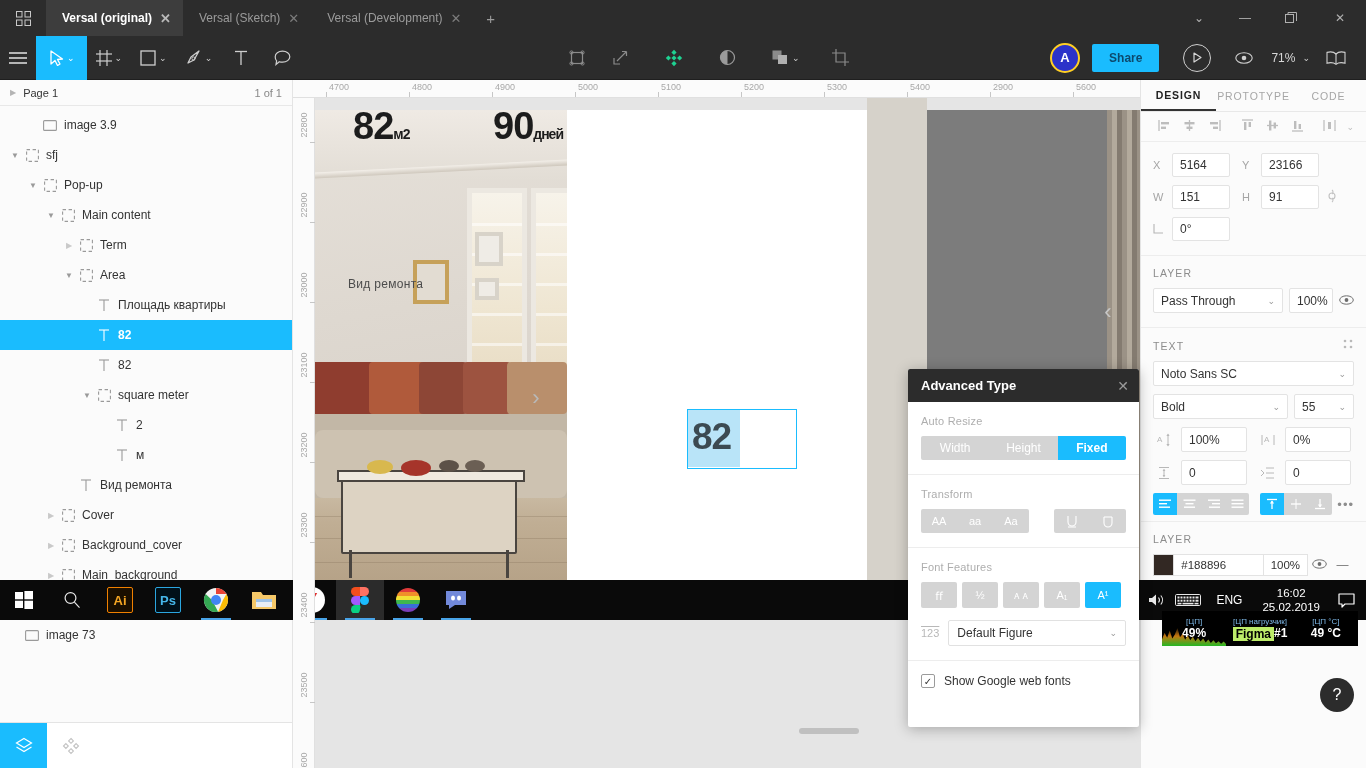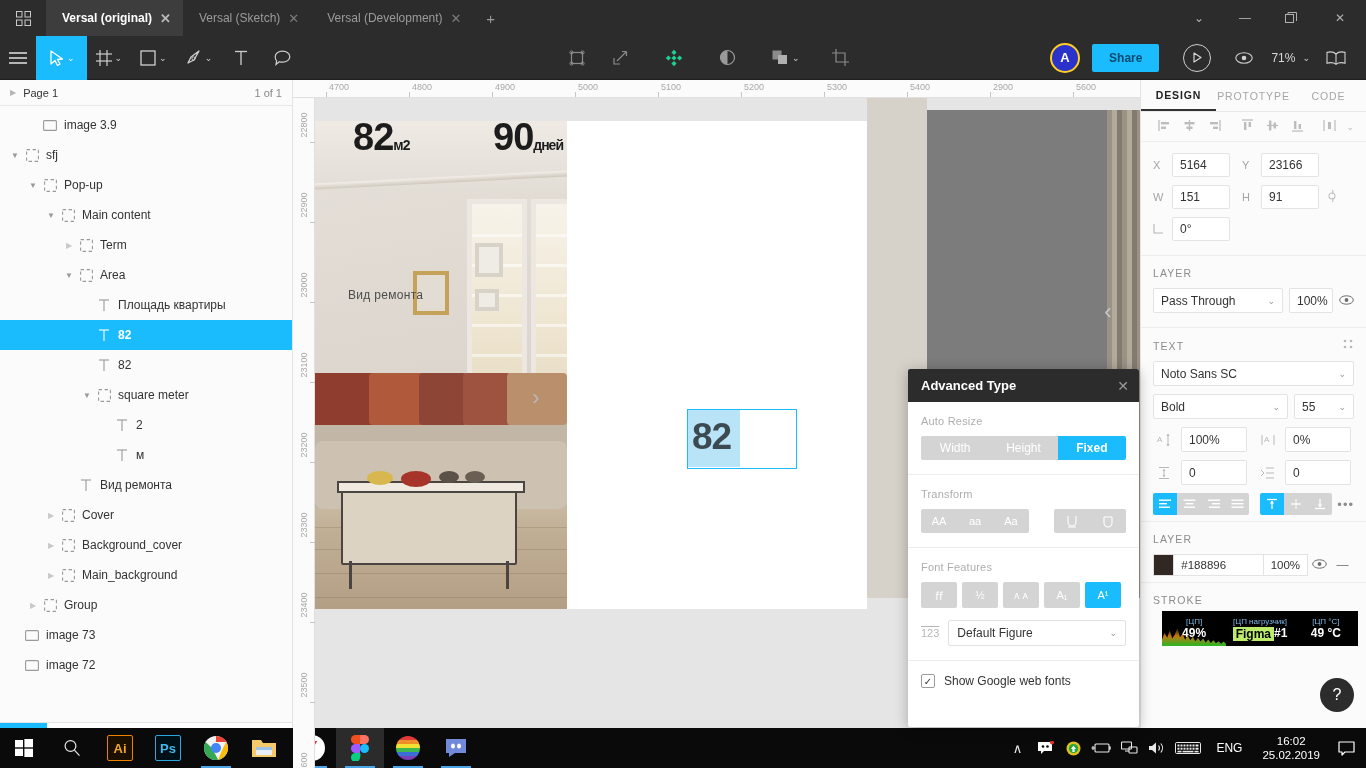--- a/index.html
+++ b/index.html
@@ -2,21 +2,21 @@
 <html><head>
 <meta charset="utf-8">
 <style>
   * { box-sizing: border-box; margin:0; padding:0; }
   html,body { width:1366px; height:768px; overflow:hidden; }
   body {
     font-family: "Liberation Sans", sans-serif;
     background:#2c2c2c; color:#e5e5e5; font-size:12px;
     -webkit-font-smoothing: antialiased;
   }
-  .app { position:relative; width:1366px; height:768px; }
+  .app { position:relative; width:1366px; height:620px; }
 
   
   .titlebar{
     position:absolute; left:0; top:0; width:1366px; height:36px;
     background:#2c2c2c; display:flex; align-items:stretch;
   }
   .grid-btn{ width:46px; display:flex; align-items:center; justify-content:center; }
   .tabs{ display:flex; align-items:stretch; }
   .tab{
     display:flex; align-items:center; gap:8px; padding:0 12px 0 16px;
@@ -112,21 +112,21 @@
   .rh-tick i{ position:absolute; left:0; top:12px; width:1px; height:5px; background:#c6c6c6; }
   .rv-tick{ position:absolute; left:0; font-size:9px; color:#a8a8a8; width:22px;}
   .rv-tick span{
     position:absolute; left:-12px; top:0; width:46px; text-align:center;
     transform:rotate(-90deg); transform-origin:center center; font-size:9px;
   }
   .rv-tick i{ position:absolute; right:0; top:22px; height:1px; width:5px; background:#c6c6c6; }
 
   .canvas-inner{ position:absolute; left:22px; top:18px; width:825px; height:670px; background:#e5e5e5; overflow:hidden;}
   .artboard{
-    position:absolute; left:0px; top:23px; width:552px; height:488px;
+    position:absolute; left:0px; top:12px; width:552px; height:488px;
     background:#fff; overflow:hidden;
   }
   .photo{
     position:absolute; left:0; top:0; width:252px; height:488px;
     overflow:hidden;
   }
   
   .ph-wall{ position:absolute; inset:0; background:linear-gradient(170deg,#e6e1da 0%,#ded8d0 40%,#d3ccc3 100%); }
   .ph-ceil{ position:absolute; left:0; top:0; width:252px; height:70px;
     background:linear-gradient(180deg,#efeae4,#e2ddd5); }
@@ -681,29 +681,20 @@
           <span class="lname">Group</span>
         </div>
         <div class="layer" style="padding-left: 8px;">
           <span class="arw hidden">▶</span>
           <span class="ico">
             <svg width="14" height="11" viewBox="0 0 14 11">
               <rect x="0.6" y="0.6" width="12.8" height="9.8" rx="1" fill="none" stroke="#9a9a9a" stroke-width="1.1"></rect>
             </svg>
           </span>
           <span class="lname">image 73</span>
-        </div>
-        <div class="layer" style="padding-left: 8px;">
-          <span class="arw hidden">▶</span>
-          <span class="ico">
-            <svg width="14" height="11" viewBox="0 0 14 11">
-              <rect x="0.6" y="0.6" width="12.8" height="9.8" rx="1" fill="none" stroke="#9a9a9a" stroke-width="1.1"></rect>
-            </svg>
-          </span>
-          <span class="lname">image 72</span>
         </div>
       </div>
     <div class="panel-bottom">
       <div class="pb-btn act">
         <svg width="18" height="18" viewBox="0 0 18 18">
             <polygon points="9,1.5 16.5,6 9,10.5 1.5,6" fill="none" stroke="#fff" stroke-width="1.2"></polygon>
             <polyline points="1.5,10 9,14.5 16.5,10" fill="none" stroke="#fff" stroke-width="1.2"></polyline>
           </svg>
       </div>
       <div class="pb-btn inact">

